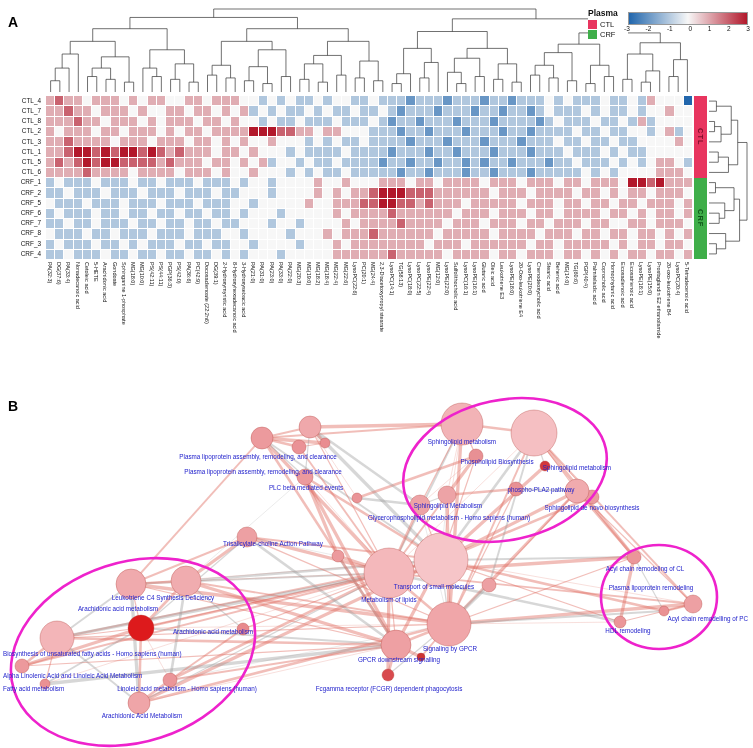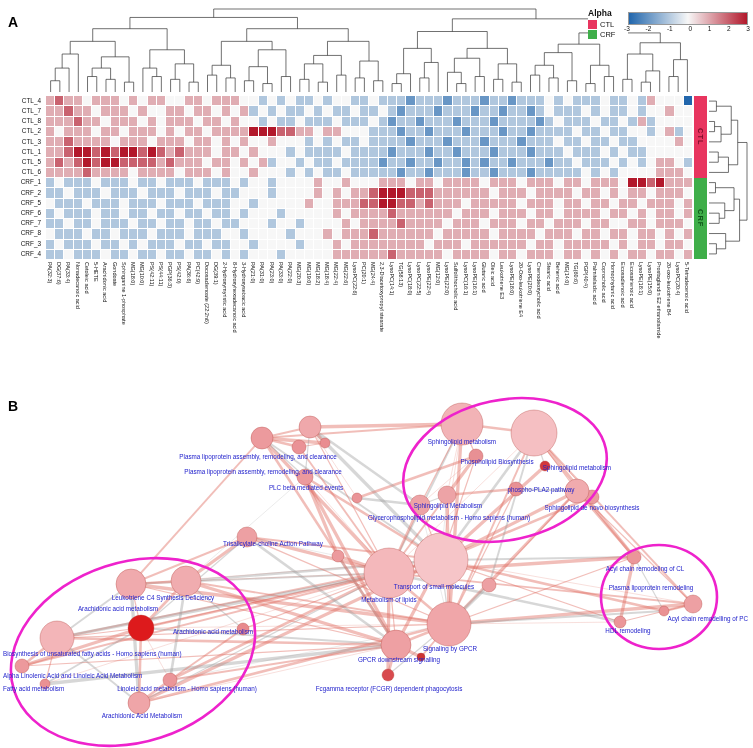--- a/index.html
+++ b/index.html
@@ -1668,21 +1668,21 @@
     <line x1="16.682926829268293" y1="137.53125" x2="16.682926829268293" y2="152.8125" stroke="#333" stroke-width="0.7"></line>
     <line x1="25.02439024390244" y1="103.1484375" x2="30.58536585365854" y2="103.1484375" stroke="#333" stroke-width="0.7"></line>
     <line x1="16.682926829268293" y1="145.171875" x2="30.58536585365854" y2="145.171875" stroke="#333" stroke-width="0.7"></line>
     <line x1="30.58536585365854" y1="103.1484375" x2="30.58536585365854" y2="145.171875" stroke="#333" stroke-width="0.7"></line>
     <line x1="28.731707317073177" y1="46.48046875" x2="38" y2="46.48046875" stroke="#333" stroke-width="0.7"></line>
     <line x1="30.58536585365854" y1="124.16015625" x2="38" y2="124.16015625" stroke="#333" stroke-width="0.7"></line>
     <line x1="38" y1="46.48046875" x2="38" y2="124.16015625" stroke="#333" stroke-width="0.7"></line>
   </svg>
 
 <div id="legend" class="abs">
-  <div id="legend-title">Alpha</div>
+  <div id="legend-title">Plasma</div>
   <div id="legend-classes">
       <div class="leg-row">
         <span class="leg-swatch" style="background: rgb(232, 53, 95);"></span>
         <span class="leg-label">CTL</span>
       </div>
       <div class="leg-row">
         <span class="leg-swatch" style="background: rgb(63, 174, 73);"></span>
         <span class="leg-label">CRF</span>
       </div>
     </div>

